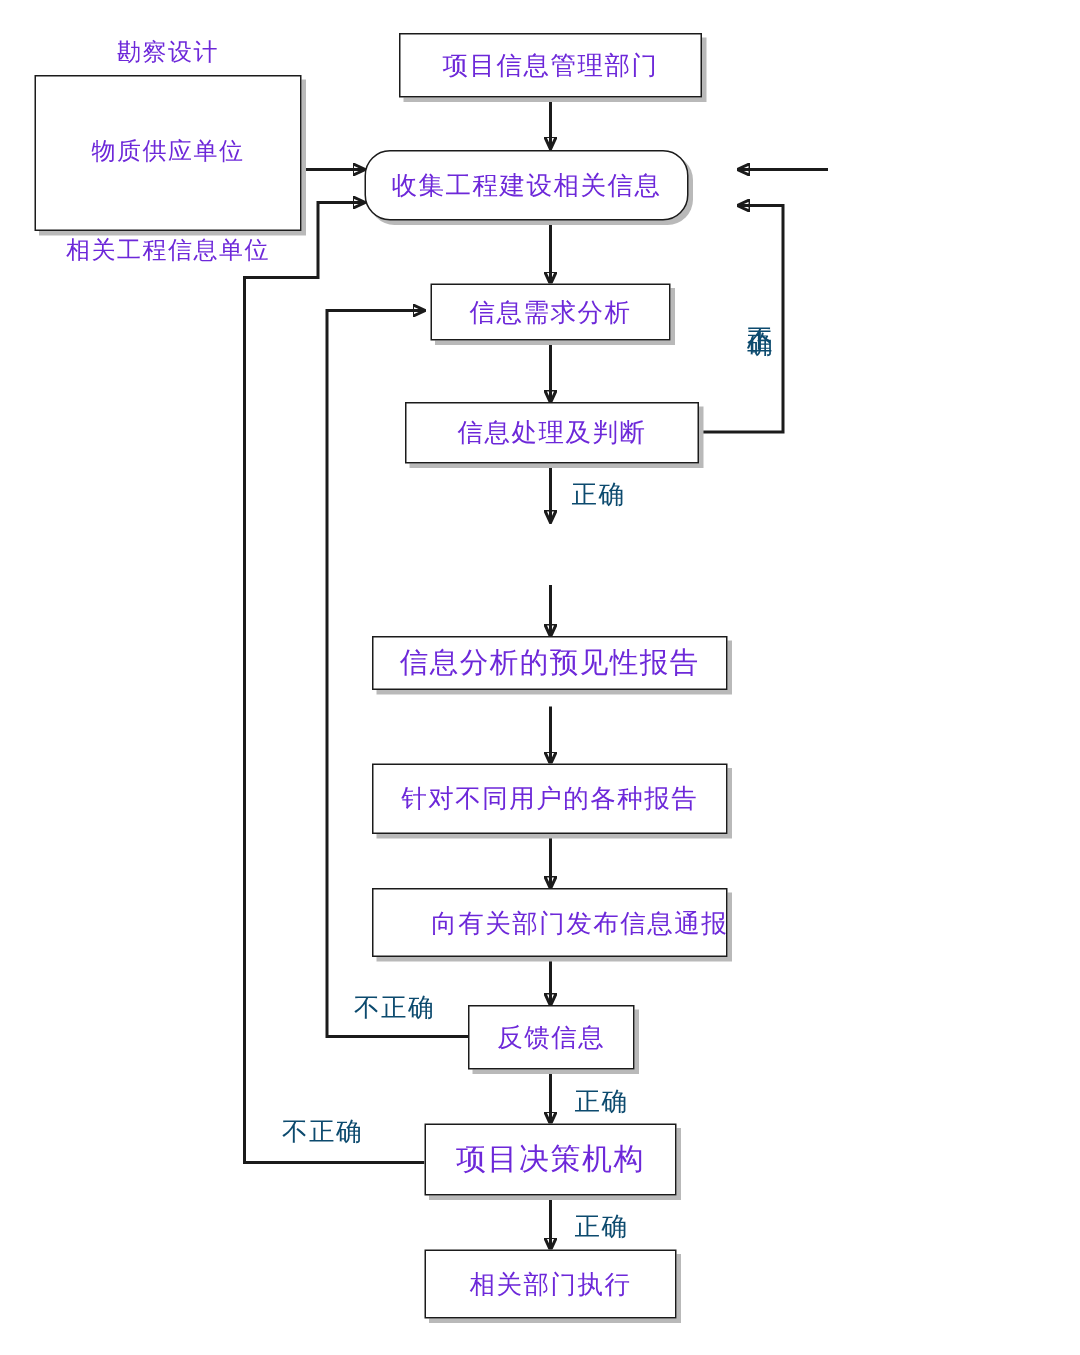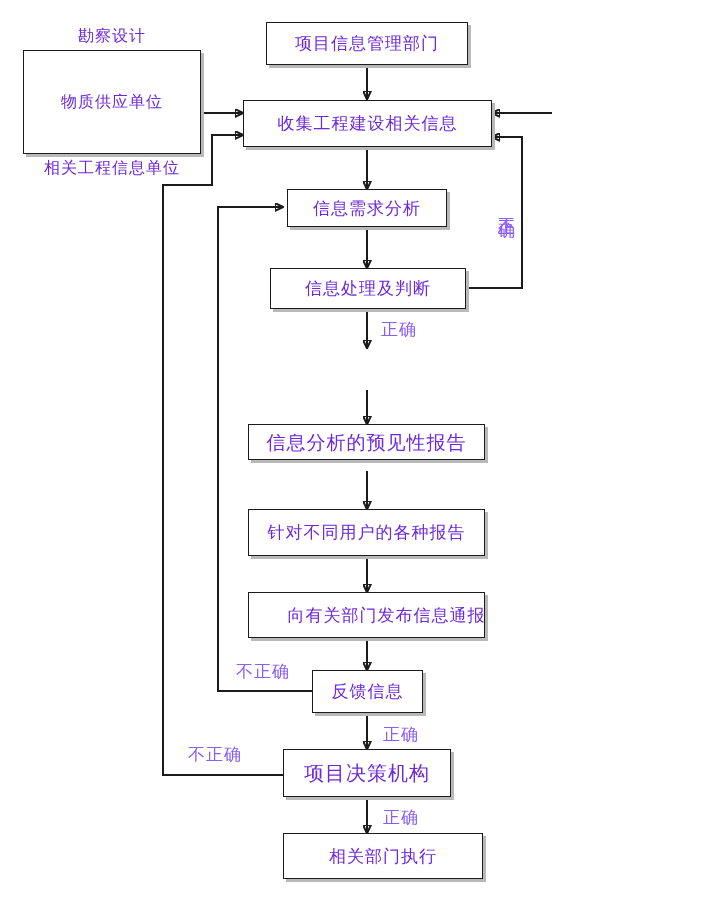--- a/index.html
+++ b/index.html
@@ -40,21 +40,21 @@
   }
   .node.multi .line {
     margin: 4px 0;
   }
   .node.multi .line.r {
     align-self: flex-end;
     margin-right: 6px;
   }
   .label {
     position: absolute;
-    color: #8b5cf6;
+    color: #0c4a6e;
     white-space: nowrap;
     letter-spacing: 1px;
   }
   .label.vert {
     writing-mode: vertical-rl;
     text-orientation: upright;
     letter-spacing: 2px;
     white-space: normal;
   }
   svg.edges {
@@ -118,21 +118,21 @@
     <span class="line">项目信息管理部门</span>
   </div>
 
   <div class="node multi" style="left:23px; top:50px; width:178px; height:104px; font-size:16px;">
     <span class="line">勘察设计</span>
     <span class="line">物质供应单位</span>
     <span class="line">相关工程信息单位</span>
   </div>
 
 
-  <div class="node" style="left:243px; top:100px; width:249px; height:47px; font-size:17px;">
+  <div class="node" style="left:243px; top:100px; width:216px; height:47px; font-size:17px;border-radius:17px;">
     <span class="line">收集工程建设相关信息</span>
   </div>
 
   <div class="node" style="left:287px; top:189px; width:160px; height:38px; font-size:17px;">
     <span class="line">信息需求分析</span>
   </div>
 
   <div class="node" style="left:270px; top:268px; width:196px; height:41px; font-size:17px;">
     <span class="line">信息处理及判断</span>
   </div>
@@ -151,21 +151,21 @@
   </div>
 
   <div class="node" style="left:312px; top:670px; width:111px; height:43px; font-size:17px;">
     <span class="line">反馈信息</span>
   </div>
 
   <div class="node" style="left:283px; top:749px; width:168px; height:48px; font-size:20px;">
     <span class="line">项目决策机构</span>
   </div>
 
-  <div class="node" style="left:283px; top:833px; width:200px; height:46px; font-size:17px;">
+  <div class="node" style="left:283px; top:833px; width:168px; height:46px; font-size:17px;">
     <span class="line">相关部门执行</span>
   </div>
 
   <div class="label vert" style="left:495px; top:204px; font-size:17px;">不正确</div>
 
   <div class="label" style="left:381px; top:318px; font-size:17px;">正确</div>
 
   <div class="label" style="left:236px; top:660px; font-size:17px;">不正确</div>
 
   <div class="label" style="left:383px; top:723px; font-size:17px;">正确</div>

